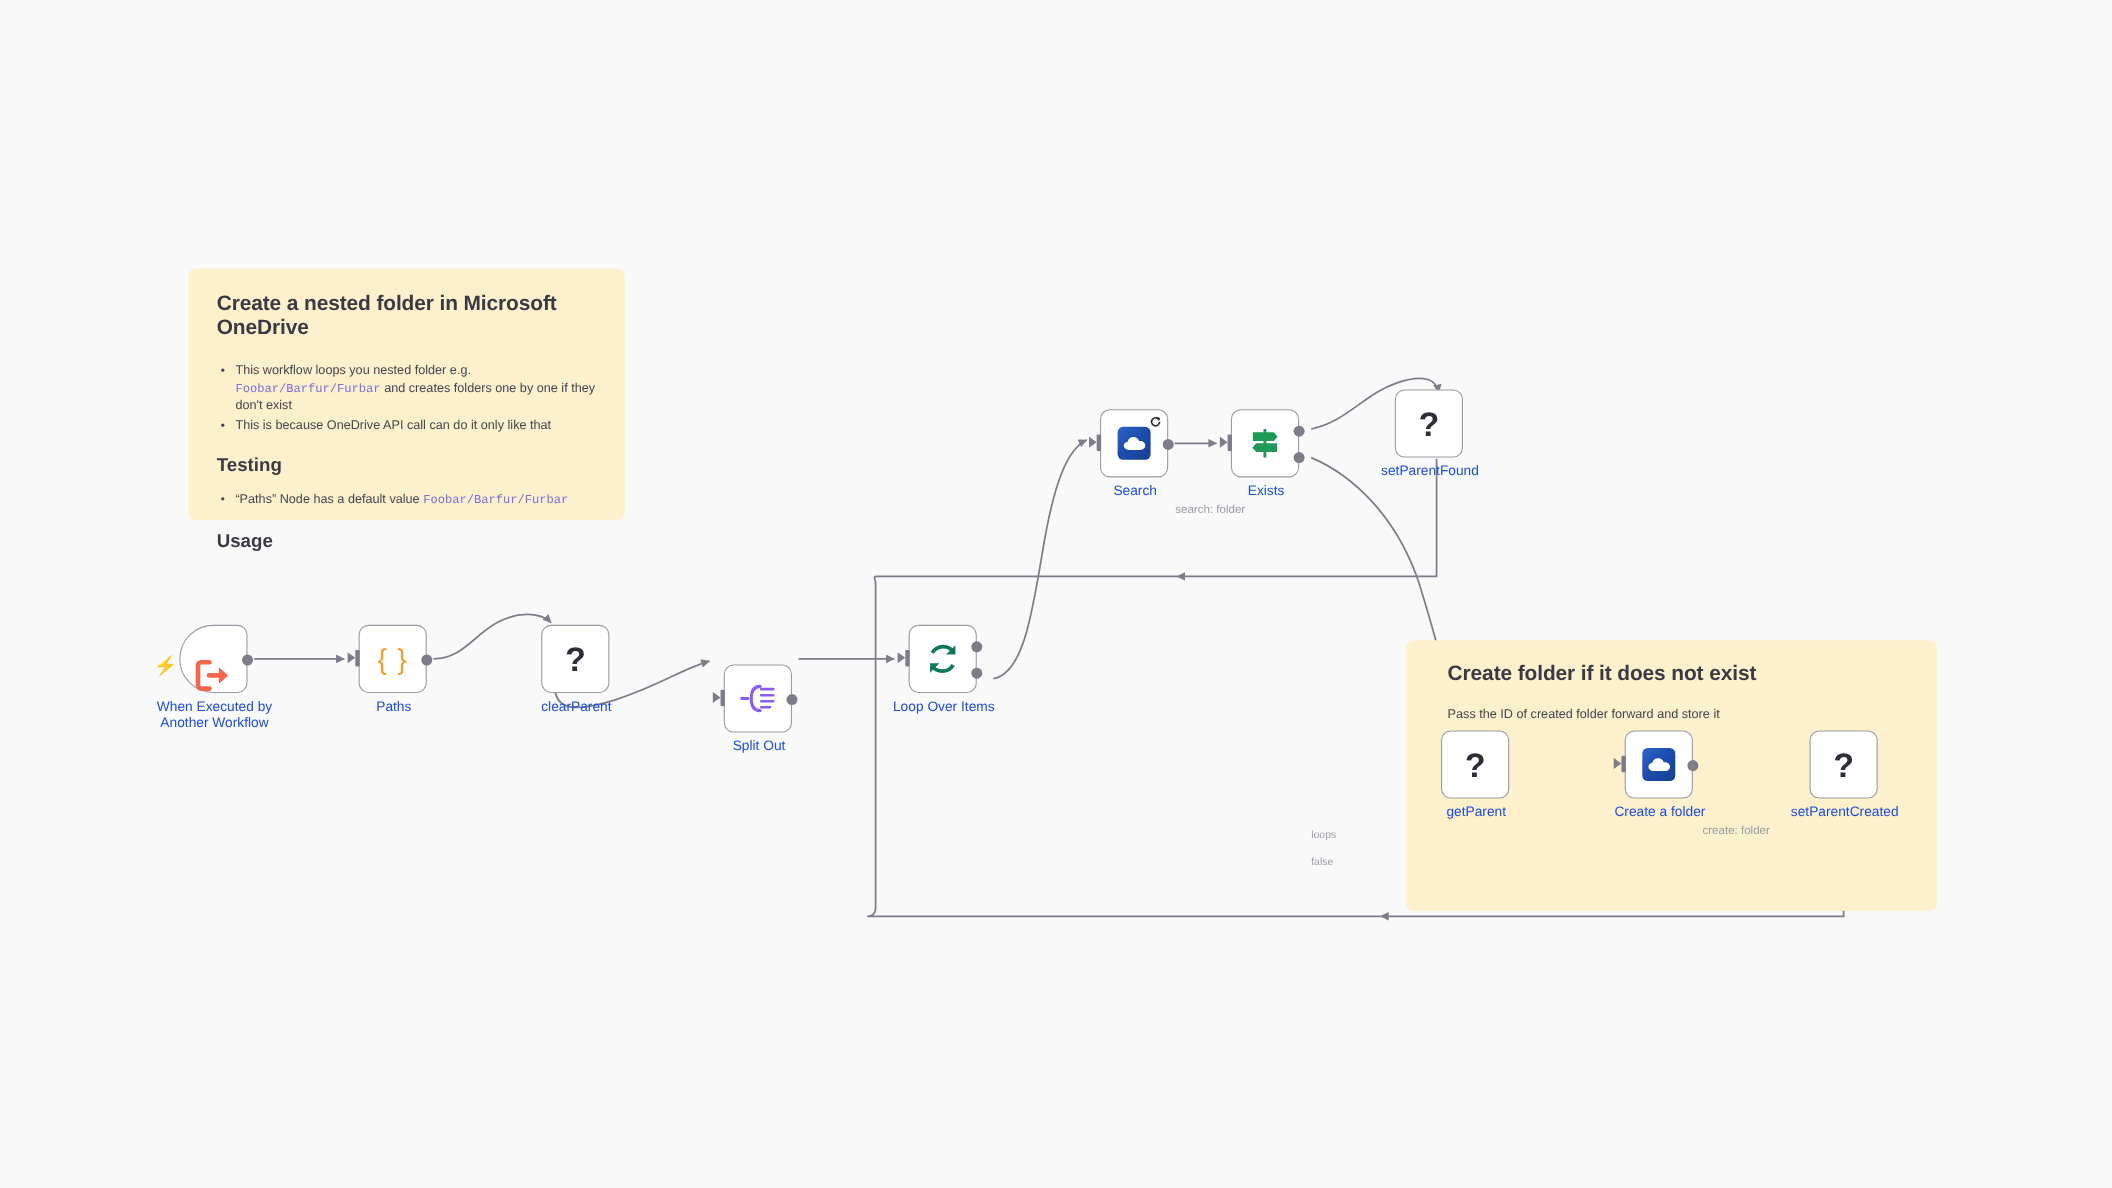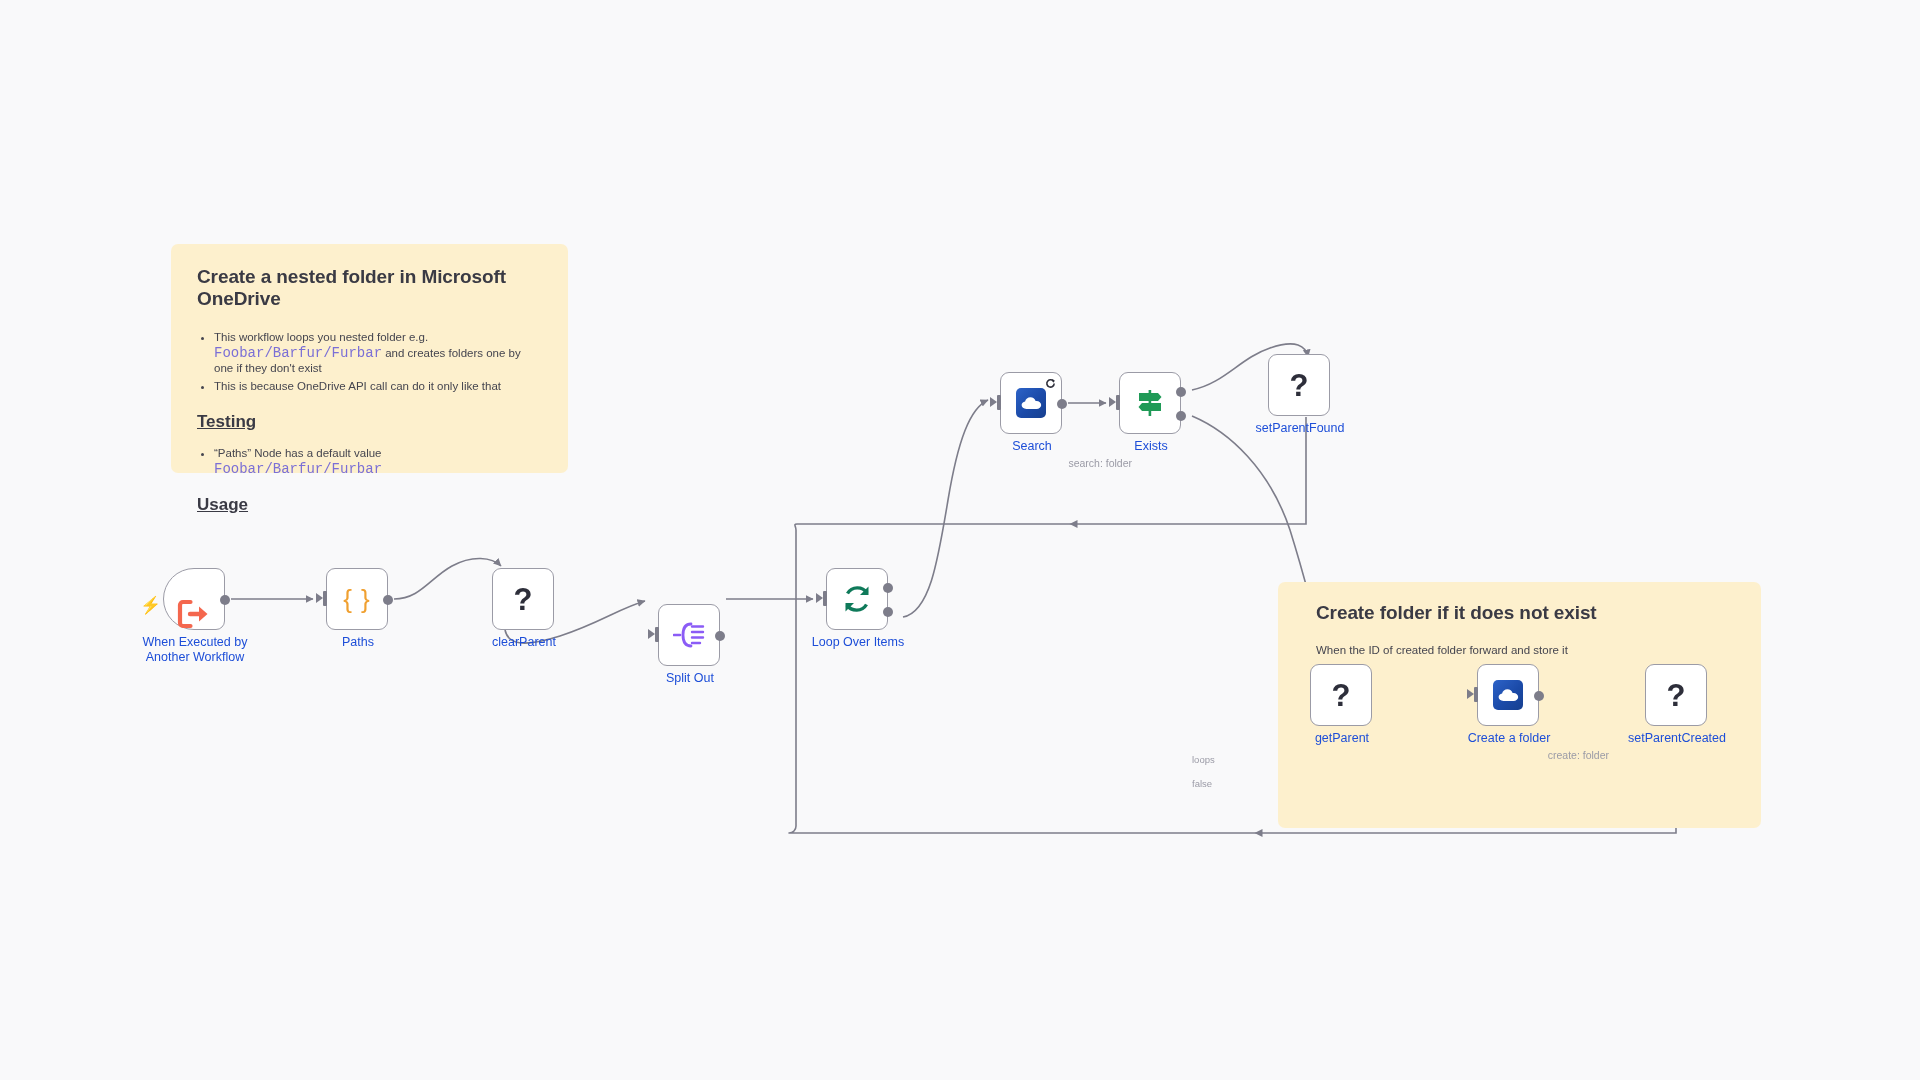--- a/index.html
+++ b/index.html
@@ -57,42 +57,41 @@
     font-weight: bold;
     margin: 0 0 20px 0;
     color: #3a3a44;
     letter-spacing: -0.1px;
   }
   .sticky h2 {
     font-size: 17px;
     font-weight: bold;
     margin: 18px 0 14px 0;
     color: #3a3a44;
-    text-decoration: underline;
   }
   .sticky ul {
     margin: 0;
     padding-left: 17px;
     list-style: disc;
   }
   .sticky li {
     font-size: 11.5px;
     line-height: 15.5px;
     color: #45454f;
     margin-bottom: 2px;
   }
   .sticky p.subtle {
     font-size: 11.5px;
     color: #45454f;
     margin: 0;
   }
   code.mono {
     font-family: "Liberation Mono", "DejaVu Sans Mono", monospace;
     color: #7b6fd6;
-    font-size: 14px;
+    font-size: 11px;
   }
   .note-create h1 {
     margin-bottom: 20px;
   }
   
   .node {
     position: absolute;
     width: 62px;
     height: 62px;
     background: #ffffff;
@@ -252,21 +251,21 @@
     </ul>
     <h2>Testing</h2>
     <ul>
       <li><span>“Paths” Node has a default value </span><code class="mono">Foobar/Barfur/Furbar</code></li>
     </ul>
     <h2>Usage</h2>
   </div>
 
   <div class="sticky note-create">
     <h1>Create folder if it does not exist</h1>
-    <p class="subtle">When the ID of created folder forward and store it</p>
+    <p class="subtle">Pass the ID of created folder forward and store it</p>
   </div>
 
   <div class="node trigger" style="left:163px; top:568px;align-items:flex-end;">
     <svg width="34" height="30" viewBox="0 0 34 30">
       <path d="M13.5,3 L6,3 A3,3 0 0,0 3,6 L3,24 A3,3 0 0,0 6,27 L13.5,27" fill="none" stroke="#f4674e" stroke-width="4.2" stroke-linecap="round"></path>
       <path d="M13,15 L25,15" stroke="#f4674e" stroke-width="4.4" stroke-linecap="round"></path>
       <path d="M22,7.5 L30.5,15 L22,22.5 z" fill="#f4674e"></path>
     </svg>
     <span class="port out"></span>
     <span class="node-label">When Executed by

